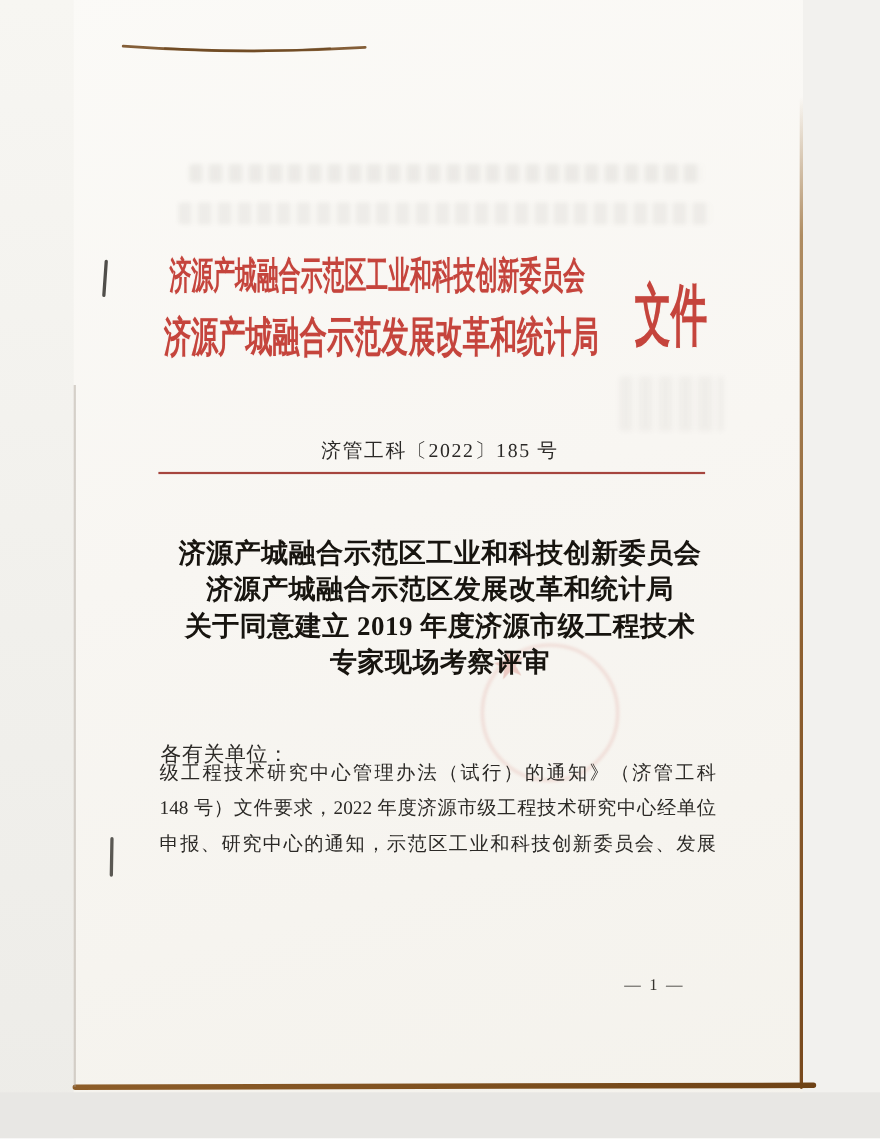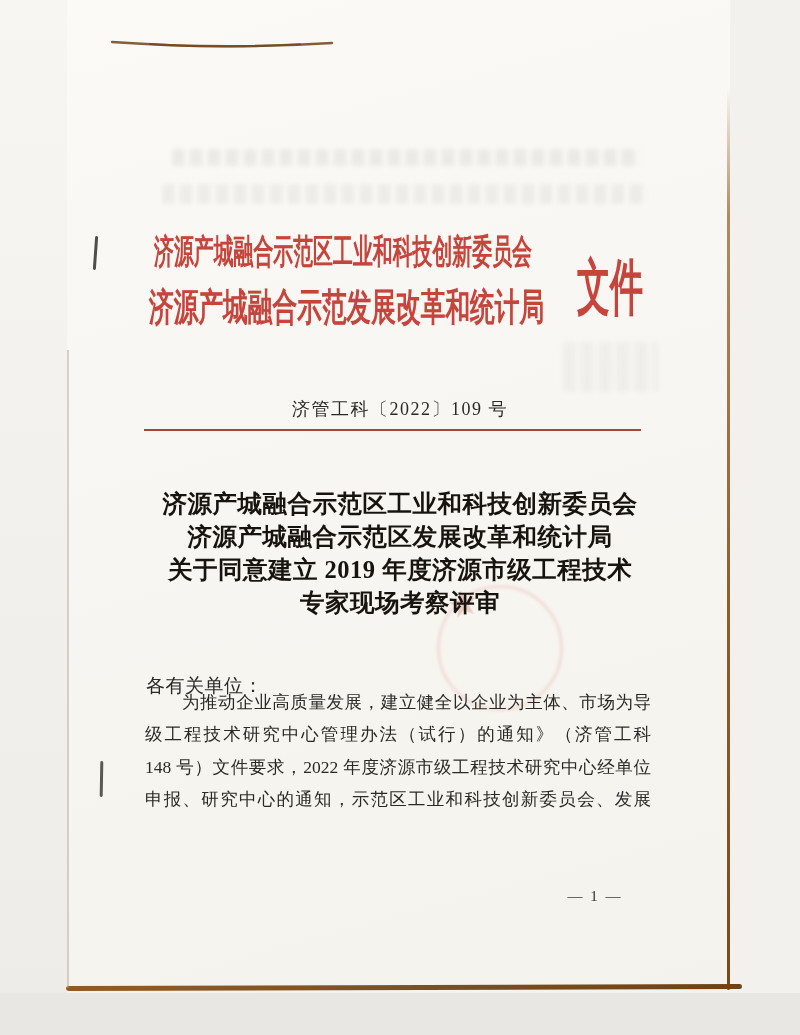--- a/index.html
+++ b/index.html
@@ -105,33 +105,32 @@
   <div class="bleed bleed-2"></div>
   <div class="bleed bleed-3"></div>
 
   <div class="seal-circle"></div>
   <div class="seal-star">★</div>
 
   <div class="issuer issuer-1">济源产城融合示范区工业和科技创新委员会</div>
   <div class="issuer issuer-2">济源产城融合示范发展改革和统计局</div>
   <div class="doc-word">文件</div>
 
-  <div class="doc-number">济管工科〔2022〕109 号</div>
+  <div class="doc-number">济管工科〔2022〕185 号</div>
   <div class="red-rule"></div>
 
   <div class="title-block">
     <div>济源产城融合示范区工业和科技创新委员会</div>
     <div>济源产城融合示范区发展改革和统计局</div>
     <div>关于同意建立 2019 年度济源市级工程技术</div>
     <div>专家现场考察评审</div>
   </div>
 
   <div class="salutation">各有关单位：</div>
   <div class="body-block">
-    <div class="body-line indent">为推动企业高质量发展，建立健全以企业为主体、市场为导</div>
     <div class="body-line">级工程技术研究中心管理办法（试行）的通知》（济管工科〔2021〕</div>
     <div class="body-line">148 号）文件要求，2022 年度济源市级工程技术研究中心经单位</div>
     <div class="body-line">申报、研究中心的通知，示范区工业和科技创新委员会、发展</div>
   </div>
 
   <div class="page-number">— 1 —</div>
 
 </div>
 
 </body></html>

